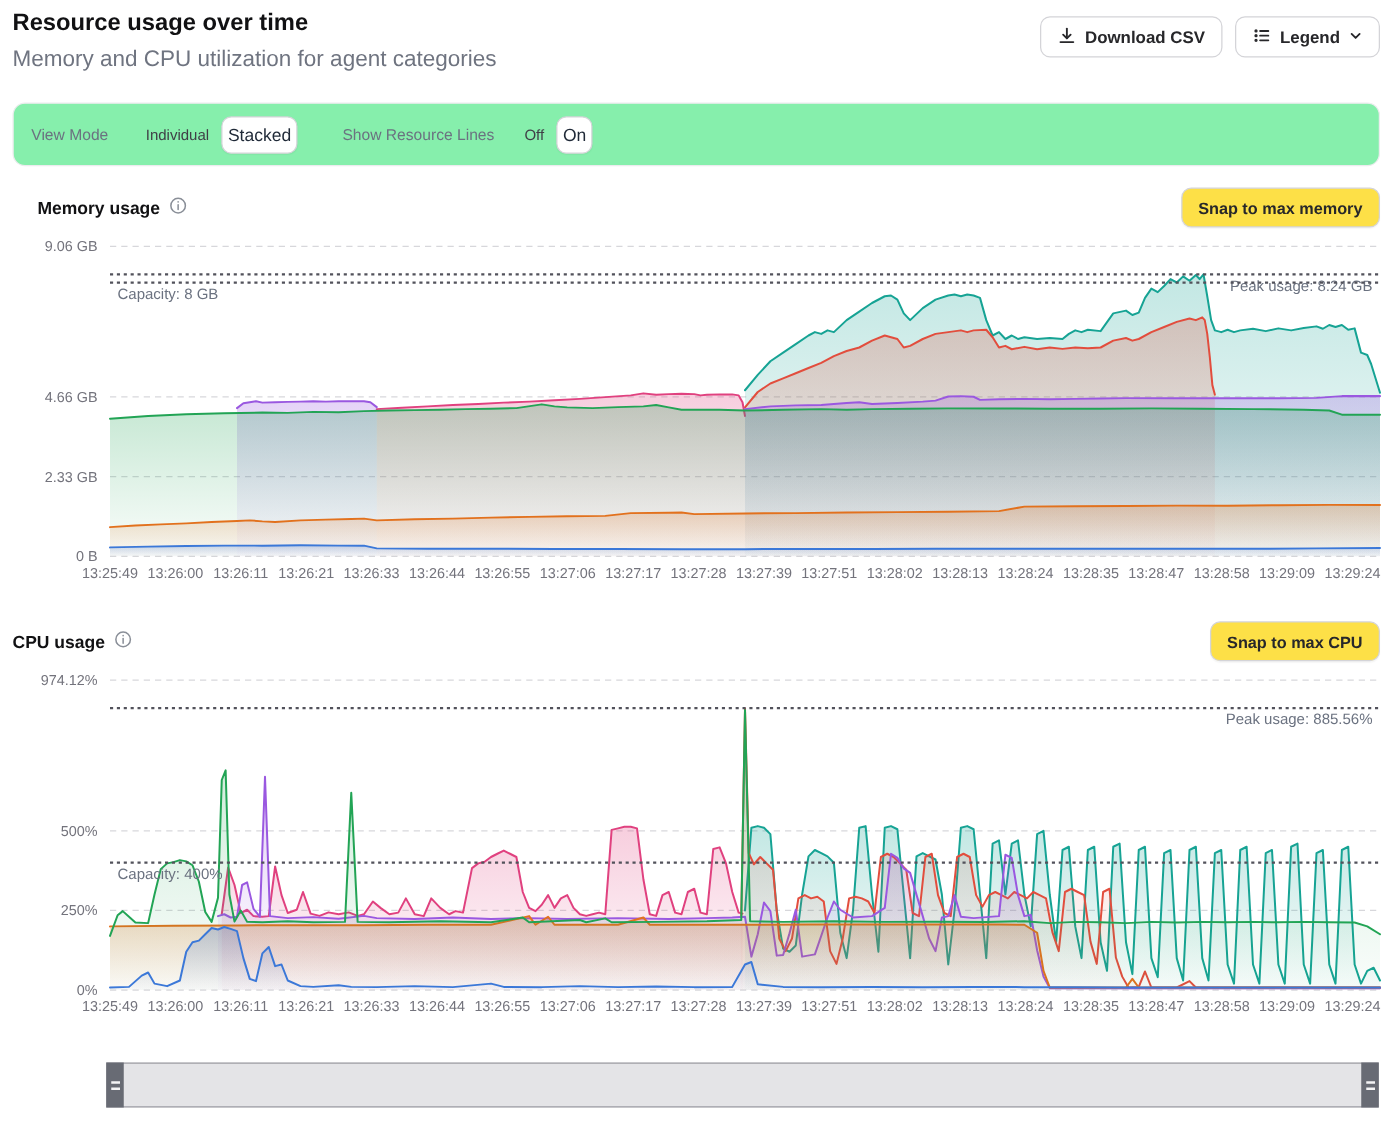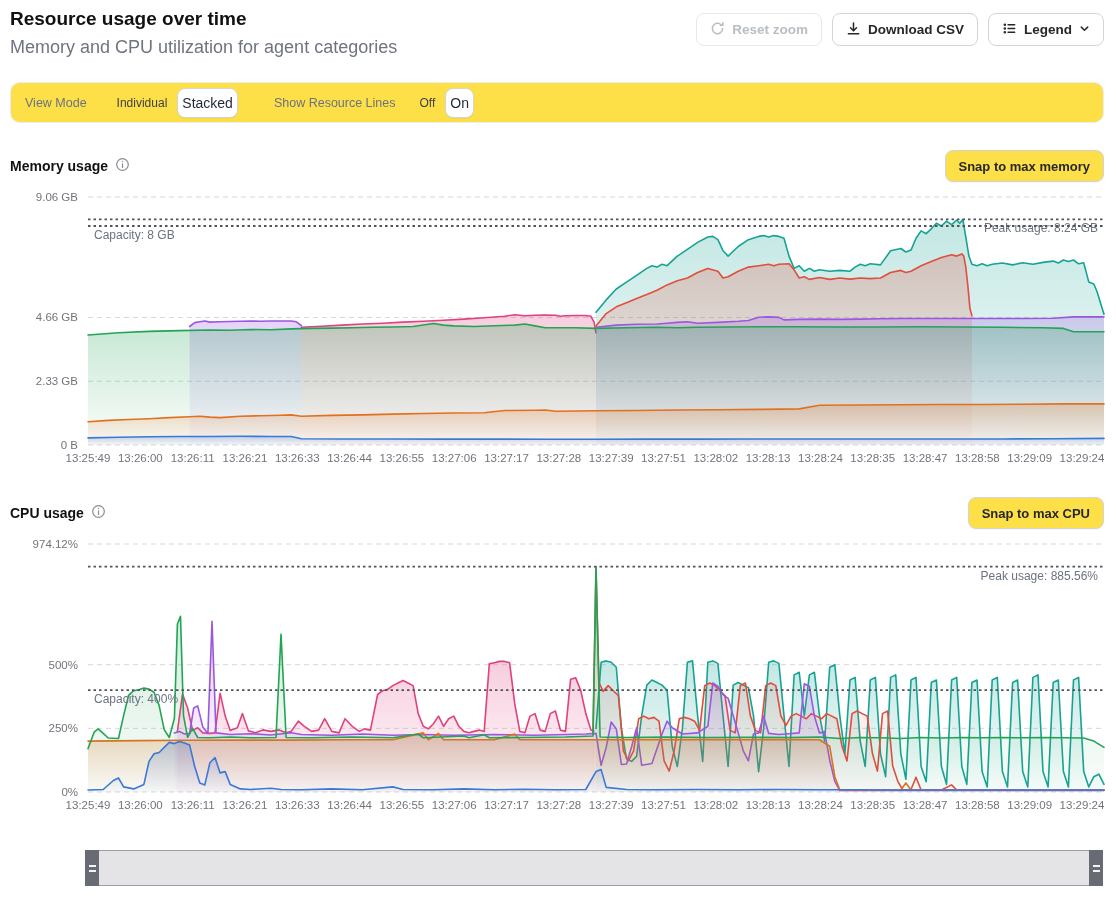--- a/index.html
+++ b/index.html
@@ -6,21 +6,21 @@
   body{width:1116px;height:906px;position:relative;font-family:"Liberation Sans",sans-serif;color:#18181b;overflow:hidden;}
   .abs{position:absolute;}
   
   .page-title{left:10px;top:8px;font-size:19px;font-weight:700;color:#111113;}
   .page-subtitle{left:10px;top:37px;font-size:18px;color:#6f7480;}
   .header-actions{top:13px;right:12px;display:flex;gap:10px;}
   .btn{display:inline-flex;align-items:center;gap:7px;background:#fff;border:1px solid #d4d4d8;border-radius:8px;height:33px;padding:0 13px;font-size:13.5px;font-weight:600;color:#27272a;cursor:pointer;box-sizing:border-box;}
   .btn.disabled{color:#b9bdc5;border-color:#e7e8eb;}
   .btn svg{flex:0 0 auto;}
   
-  .toolbar{left:10px;top:82px;width:1094px;height:41px;background:#fde047;border:1px solid #ececee;border-radius:10px;display:flex;align-items:center;padding:0 14px;box-sizing:border-box;}
+  .toolbar{left:10px;top:82px;width:1094px;height:51px;background:#86efac;border:1px solid #ececee;border-radius:10px;display:flex;align-items:center;padding:0 14px;box-sizing:border-box;}
   .tb-label{font-size:12.5px;color:#6b7280;}
   .tb-opt{font-size:12px;color:#3f3f46;padding:6px 10px;cursor:pointer;}
   .tb-chip{font-size:14px;color:#1f2937;background:#fff;border:1px solid #d4d4d8;border-radius:8px;padding:6px 4px;cursor:pointer;box-shadow:0 1px 1px rgba(0,0,0,.04);}
   .tb-gap{width:36px;}
   
   .sec-head{left:10px;right:12px;display:flex;align-items:center;justify-content:space-between;}
   .sec-title{display:flex;align-items:center;gap:7px;font-size:14px;font-weight:700;color:#111113;}
   .snap-btn{background:#fde047;border:1px solid #d4d4d8;border-radius:8px;height:32px;padding:0 13px;font-size:13px;font-weight:600;color:#27272a;cursor:pointer;box-shadow:0 1px 1px rgba(0,0,0,.04);}
   svg.chart{left:0;display:block;}
   svg .tick{font-family:"Liberation Sans",sans-serif;font-size:11.5px;fill:#73737c;}
@@ -32,27 +32,20 @@
   .brush-handle.left{left:-1px;}
   .brush-handle.right{right:-1px;}
 </style>
 </head>
 <body>
 
 <div class="abs page-title">Resource usage over time</div>
 <div class="abs page-subtitle">Memory and CPU utilization for agent categories</div>
 
 <div class="abs header-actions">
-  <button class="btn disabled">
-    <span><svg width="15" height="15" viewBox="0 0 16 16" fill="none" stroke="#b9bdc5" stroke-width="1.6" stroke-linecap="round">
-          <path d="M13.5 8a5.5 5.5 0 1 1-1.6-3.9"></path>
-          <path d="M13.7 1.8v2.7h-2.7" fill="none"></path>
-        </svg></span>
-    <span>Reset zoom</span>
-  </button>
   <button class="btn">
     <span><svg width="15" height="15" viewBox="0 0 16 16" fill="none" stroke="#27272a" stroke-width="1.6" stroke-linecap="round" stroke-linejoin="round">
           <path d="M8 2v8"></path>
           <path d="M4.8 7.2 8 10.4l3.2-3.2"></path>
           <path d="M2.5 13.5h11"></path>
         </svg></span>
     <span>Download CSV</span>
   </button>
   <button class="btn">
     <span><svg width="15" height="15" viewBox="0 0 16 16" fill="none" stroke="#27272a" stroke-width="1.6" stroke-linecap="round">
@@ -73,21 +66,21 @@
   <span style="width:20px"></span>
   <span class="tb-opt">Individual</span>
   <span class="tb-chip">Stacked</span>
   <span class="tb-gap"></span>
   <span class="tb-label">Show Resource Lines</span>
   <span style="width:14px"></span>
   <span class="tb-opt">Off</span>
   <span class="tb-chip">On</span>
 </div>
 
-<div class="abs sec-head" style="top:150px;">
+<div class="abs sec-head" style="top:150px;margin-left:20px;">
   <span class="sec-title">
     <span>Memory usage</span>
     <span><svg width="15" height="15" viewBox="0 0 16 16" fill="none" stroke="#8a8f98" stroke-width="1.3">
           <circle cx="8" cy="8" r="6.2"></circle>
           <path d="M8 7.2v4" stroke-linecap="round"></path>
           <circle cx="8" cy="4.8" r="0.7" fill="#8a8f98" stroke="none"></circle>
         </svg></span>
   </span>
   <button class="snap-btn">Snap to max memory</button>
 </div>

